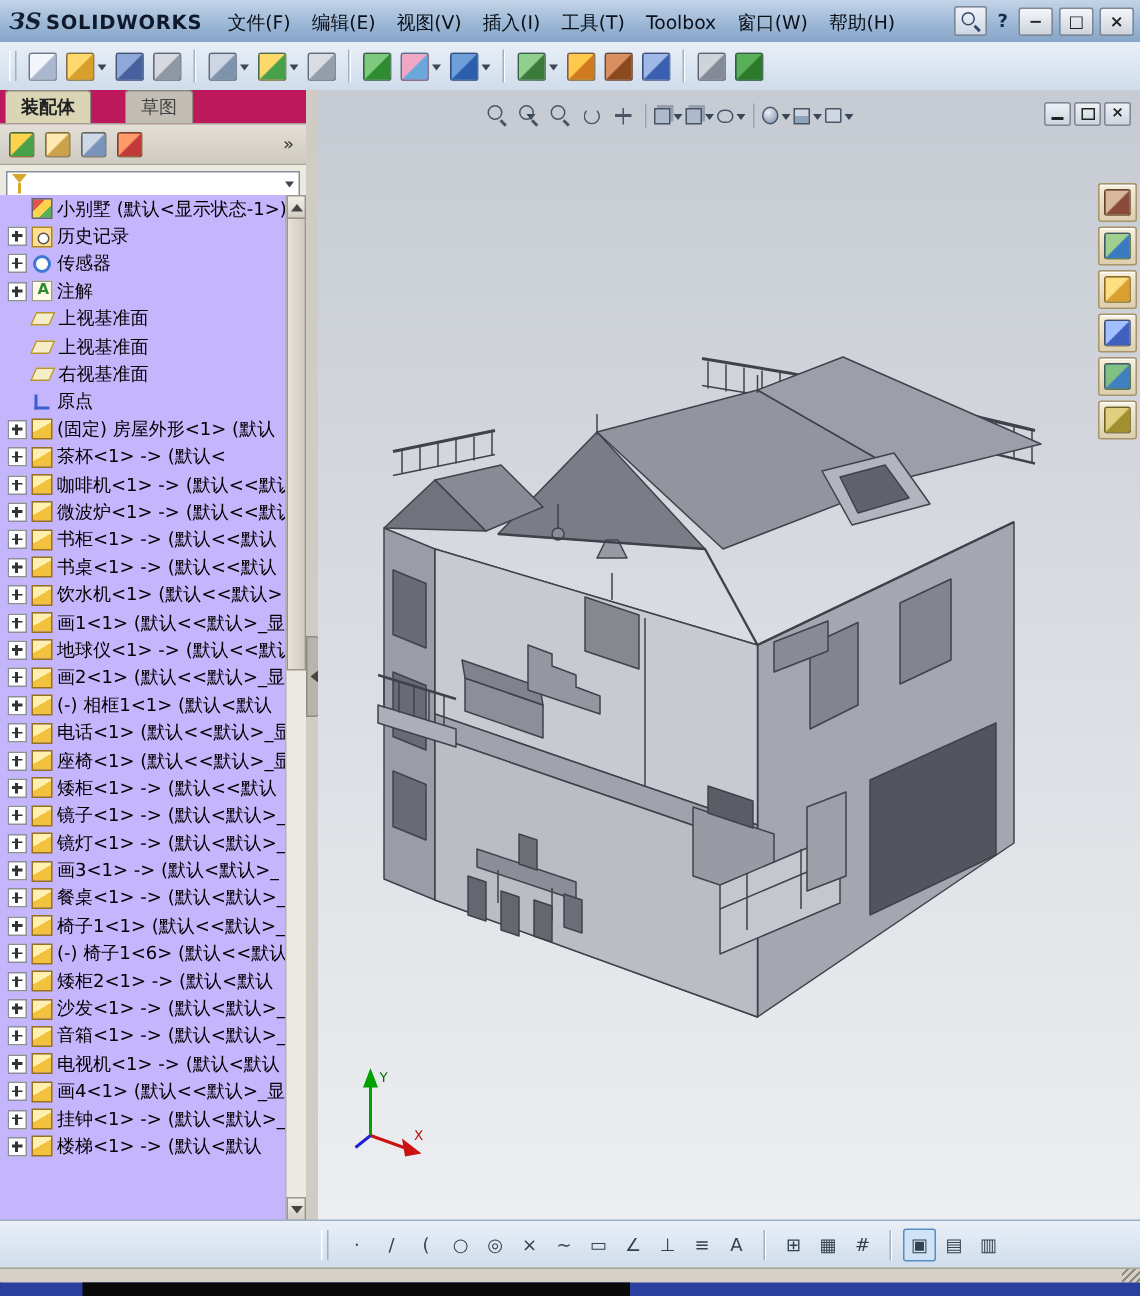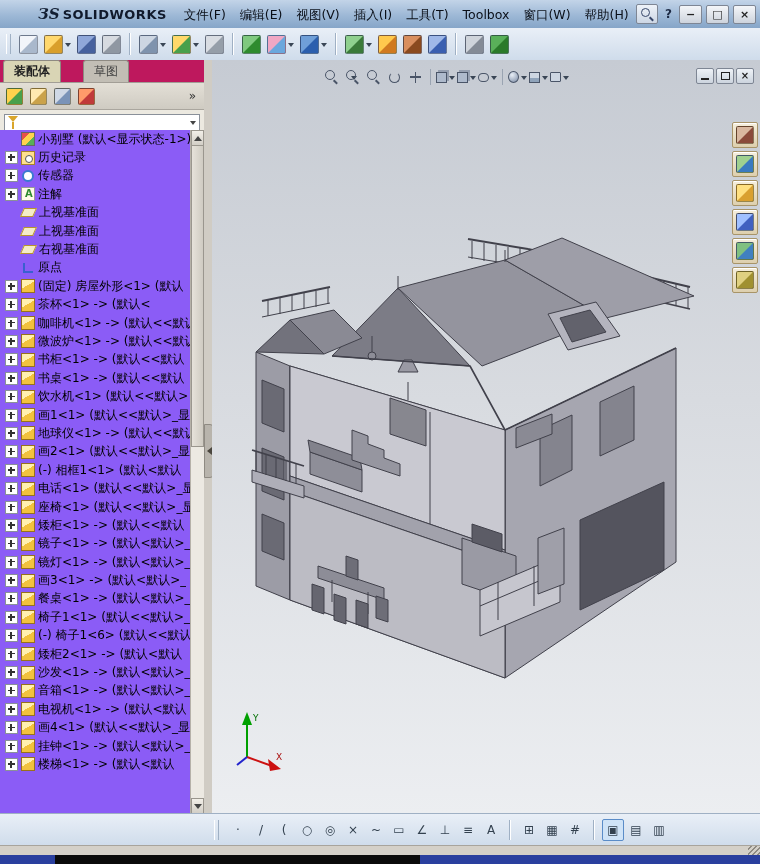--- a/index.html
+++ b/index.html
@@ -2,21 +2,21 @@
 <html><head>
 <meta charset="utf-8">
 <style>
   html,body{margin:0;padding:0;}
   body{width:760px;height:864px;position:relative;overflow:hidden;
        font-family:"DejaVu Sans","Liberation Sans",sans-serif;background:#888;}
   .window{position:absolute;inset:0;background:#d6d2c9;box-shadow:inset 0 0 0 1px #6a7a94;}
 
   
   .titlebar{position:absolute;left:0;top:0;right:0;height:28px;display:flex;align-items:center;
-    background:linear-gradient(180deg,#c3d4e8 0%,#9db8d6 55%,#86a5c8 100%);border-bottom:1px solid #7e93ad;padding-left:32px;}
+    background:linear-gradient(180deg,#c3d4e8 0%,#9db8d6 55%,#86a5c8 100%);border-bottom:1px solid #7e93ad;}
   .brand{display:flex;align-items:baseline;gap:3px;padding:0 10px 0 6px;}
   .brand-mark{font-family:"DejaVu Serif","Liberation Serif",serif;font-style:italic;font-weight:bold;font-size:15px;color:#131f33;}
   .brand-name{font-weight:bold;font-size:13px;letter-spacing:.5px;color:#10192b;}
   .menu-row{display:flex;align-items:center;height:100%;}
   .menu-item{font-size:12.5px;color:#0a0f18;padding:0 7px;line-height:27px;cursor:default;}
   .titlebar-right{margin-left:auto;display:flex;align-items:center;gap:4px;padding-right:4px;}
   .search-btn{width:20px;height:18px;position:relative;background:linear-gradient(#eef3f9,#ccd6e4);
     border:1px solid #7e8694;border-radius:2px;}
   .search-btn::before{content:"";position:absolute;left:4px;top:3px;width:7px;height:7px;border:1.7px solid #37476a;border-radius:50%;}
   .search-btn::after{content:"";position:absolute;right:3px;bottom:3px;width:5px;height:1.8px;background:#37476a;transform:rotate(45deg);}
@@ -44,21 +44,21 @@
   .manager-strip{height:26px;background:linear-gradient(#e3dfd6,#cfcbc2);display:flex;align-items:center;gap:4px;padding:0 4px;border-bottom:1px solid #aaa69e;}
   .mgr-btn{width:20px;height:20px;display:flex;align-items:center;justify-content:center;border-radius:2px;}
   .mgr-glyph{width:15px;height:15px;border:1px solid rgba(80,70,40,.6);border-radius:2px;}
   .mgr-chevron{margin-left:auto;font-size:12px;color:#333;padding-right:4px;}
   .filter-row{height:22px;background:#ece9e0;display:flex;align-items:center;padding:2px 4px;border-bottom:1px solid #b5b1a8;}
   .filter-combo{flex:1;height:16px;background:#fff;border:1px solid #8a9099;display:flex;align-items:center;padding:0 3px;}
   .funnel{width:0;height:0;border:5px solid transparent;border-top:6px solid #d9a52a;position:relative;margin-top:-3px;}
   .funnel::after{content:"";position:absolute;left:-1px;top:0;width:2px;height:7px;background:#d9a52a;}
   .filter-caret{margin-left:auto;width:0;height:0;border:3px solid transparent;border-top:4px solid #444;margin-top:3px;}
 
-  .tree{position:absolute;left:0;right:13px;top:70px;bottom:0;overflow:hidden;background:#8b5cf6;}
+  .tree{position:absolute;left:0;right:13px;top:70px;bottom:0;overflow:hidden;background:#c4b5fd;}
   .tree-row{display:flex;align-items:center;gap:3px;height:18.4px;padding-left:5px;white-space:nowrap;}
   .tlabel{font-size:12px;color:#000;overflow:hidden;}
   .expander{width:11px;height:11px;border:1px solid #8a9099;background:#fff;position:relative;flex:none;}
   .expander::before{content:"";position:absolute;left:2px;right:2px;top:4.4px;height:1.4px;background:#333;}
   .expander::after{content:"";position:absolute;top:2px;bottom:2px;left:4.4px;width:1.4px;background:#333;}
   .hidden-exp{visibility:hidden;}
   .ti{width:14px;height:14px;flex:none;position:relative;box-sizing:border-box;}
   .ti-assembly{background:linear-gradient(135deg,#e8514a 0 33%,#ffd24d 33% 66%,#58b058 66% 100%);border:1px solid #666;}
   .ti-history{background:#ffdf8e;border:1px solid #a8842a;}
   .ti-history::after{content:"";position:absolute;right:1px;bottom:1px;width:6px;height:6px;border:1.3px solid #555;border-radius:50%;background:#fff;}

